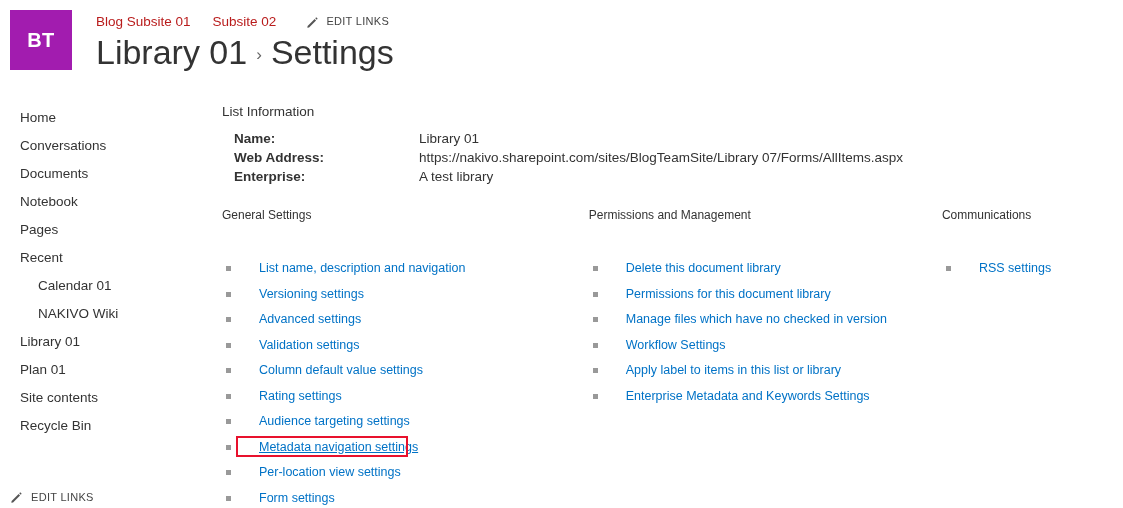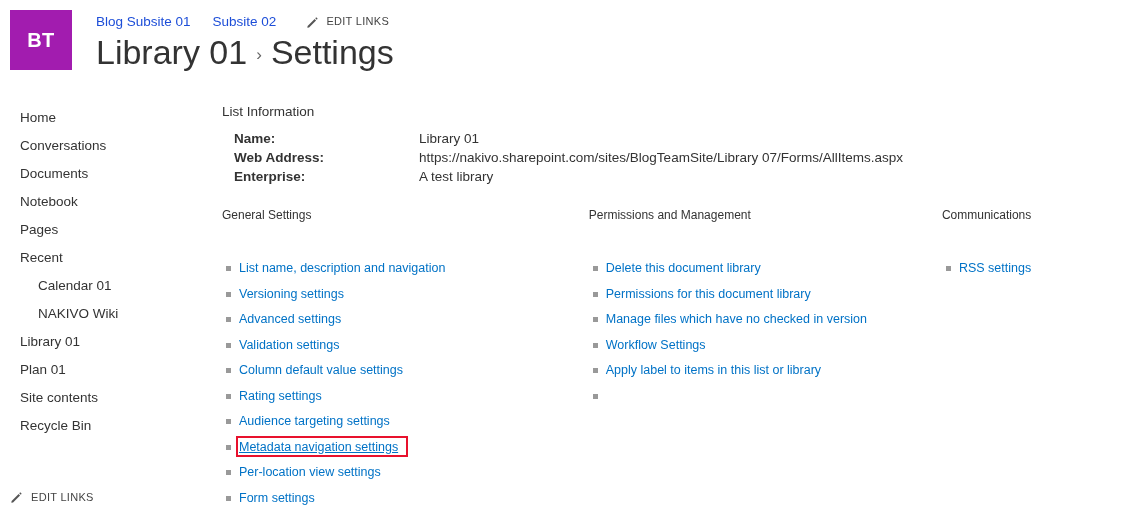--- a/index.html
+++ b/index.html
@@ -41,21 +41,21 @@
     left: 96px;
     top: 10px;
     height: 22px;
     display: flex;
     align-items: center;
     gap: 22px;
     font-size: 13.5px;
     color: #333333;
   }
   .top-nav .nav-link {
-    color: #1d4ed8;
+    color: #b91c1c;
     text-decoration: none;
     white-space: nowrap;
   }
 
   .edit-links-top {
     display: flex;
     align-items: center;
     gap: 7px;
     color: #444444;
     font-size: 11px;
@@ -175,20 +175,21 @@
     background: #999999;
     margin: 6px 8px 0 4px;
     flex: none;
   }
   .link {
     color: #0072c6;
     font-size: 12.5px;
     text-decoration: none;
     line-height: 17px;
     white-space: nowrap;
+    margin-left: 20px;
   }
 
   .link-row.highlight .link { text-decoration: underline; }
   .highlight-box {
     position: absolute;
     border: 2px solid #e8112d;
     left: 14px;
     top: -3px;
     padding: 0;
     height: 21px;
@@ -337,20 +338,21 @@
           <li class="link-row">
             <span class="bullet"></span>
             <a class="link" href="#">Workflow Settings</a>
           </li>
           <li class="link-row">
             <span class="bullet"></span>
             <a class="link" href="#">Apply label to items in this list or library</a>
           </li>
           <li class="link-row">
             <span class="bullet"></span>
+            <a class="link" href="#">Enterprise Metadata and Keywords Settings</a>
           </li>
         </ul>
       </div>
 
       <div class="col-comm">
         <div class="col-title">Communications</div>
         <ul class="link-list">
           <li class="link-row">
             <span class="bullet"></span>
             <a class="link" href="#">RSS settings</a>

